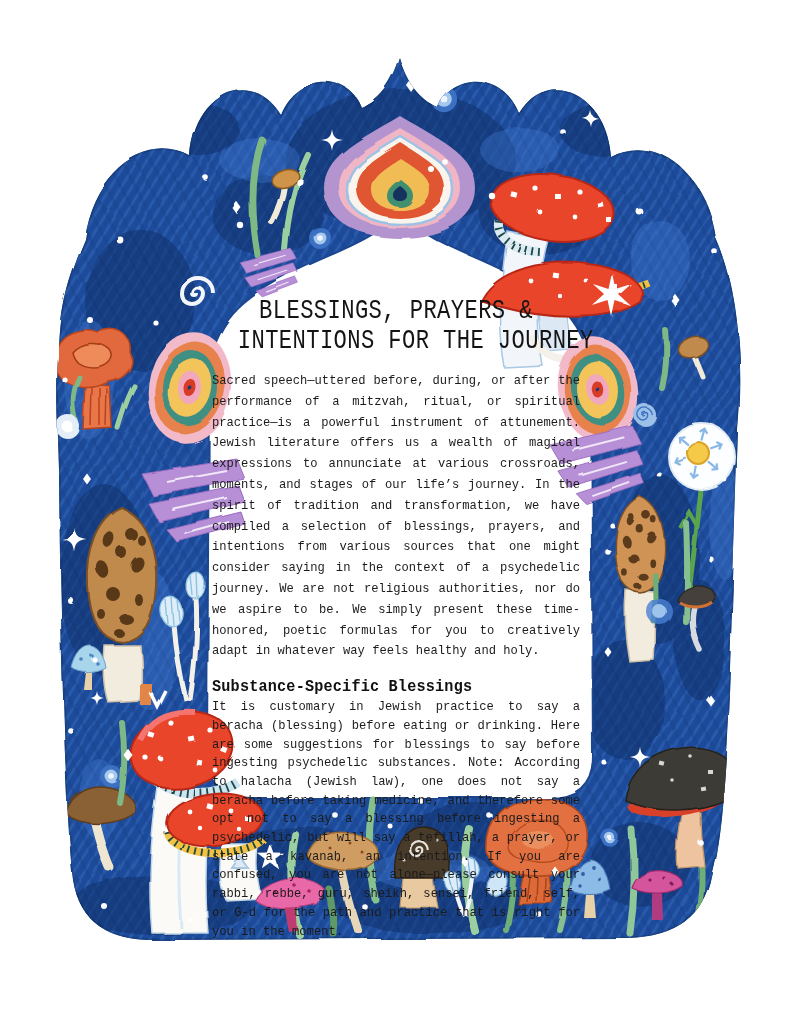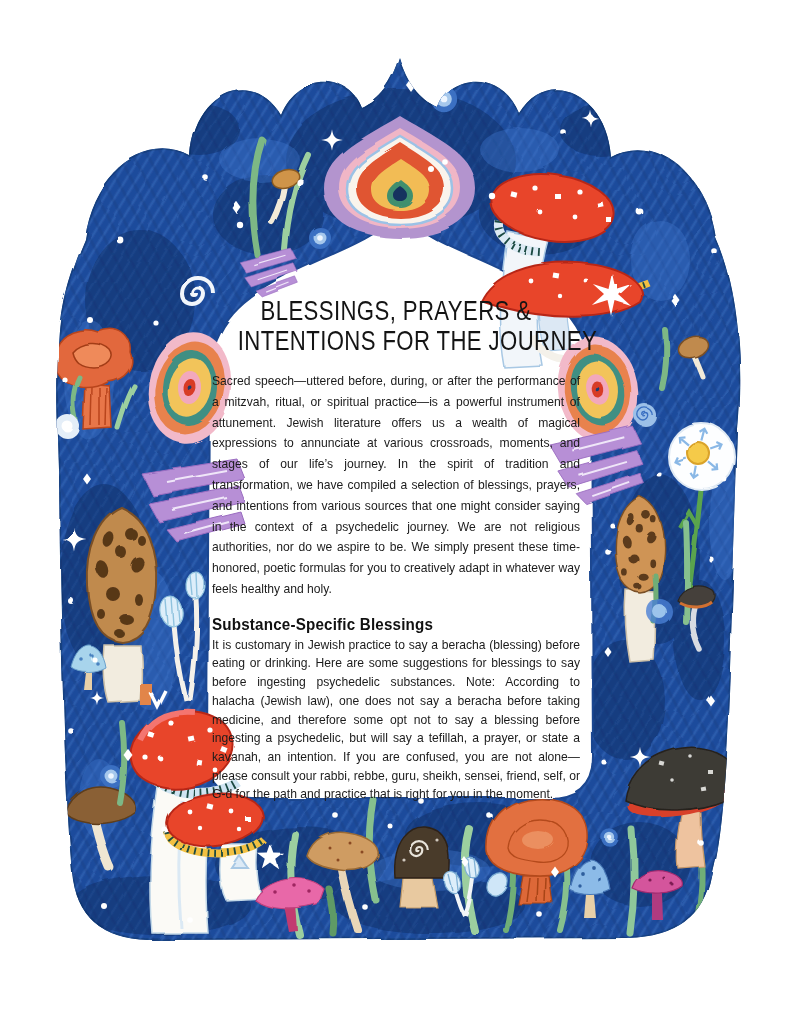--- a/index.html
+++ b/index.html
@@ -1,17 +1,17 @@
 <!DOCTYPE html>
 <html><head>
 <meta charset="utf-8">
 <style>
   html,body{margin:0;padding:0;background:#ffffff;}
   .page{position:relative;width:792px;height:1028px;background:#ffffff;overflow:hidden;
-        font-family:Liberation Sans, sans-serif;color:#1b1b1b;}
+        font-family:Liberation Mono, monospace;color:#1b1b1b;}
   .page svg{position:absolute;left:0;top:0;}
   .text-block{position:absolute;left:212px;top:296px;width:400px;
               transform:scaleX(0.92);transform-origin:0 0;}
   h1.title{margin:0 0 15px 0;text-align:center;font-size:28px;line-height:30px;
            font-weight:400;letter-spacing:.5px;color:#141414;}
   h1.title span{display:block;transform:scaleX(0.86);transform-origin:50% 50%;white-space:nowrap;}
   p.intro{margin:0;font-size:13.2px;line-height:20.8px;text-align:justify;}
   h2.subhead{margin:15px 0 2px 0;font-size:16.5px;line-height:19px;font-weight:700;letter-spacing:.2px;color:#111;}
   p.body2{margin:0;font-size:13.2px;line-height:18.7px;text-align:justify;}
 </style>

